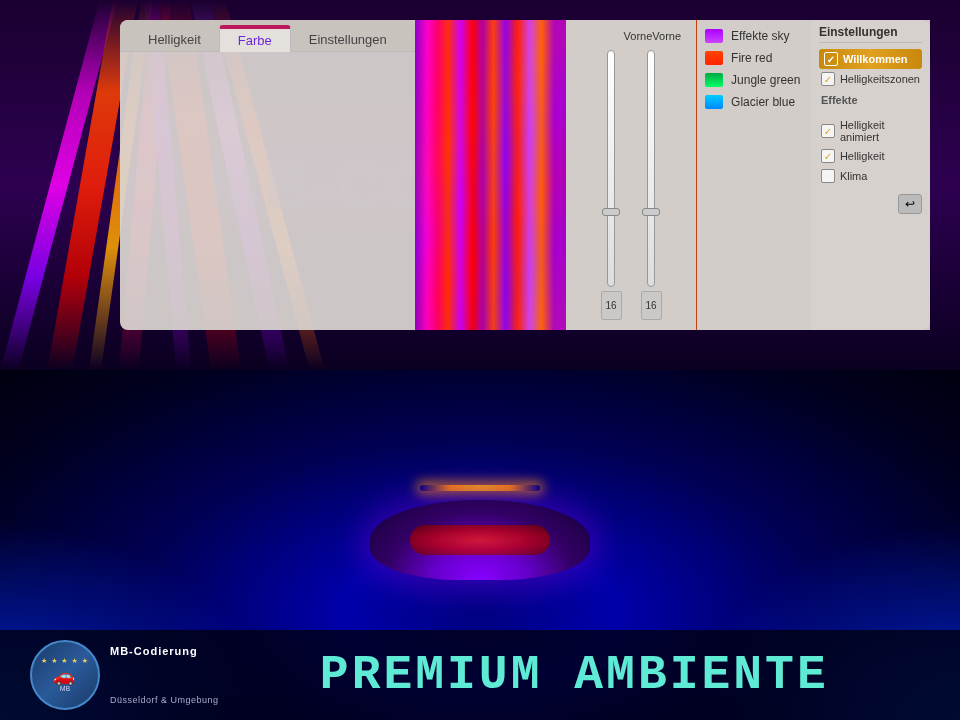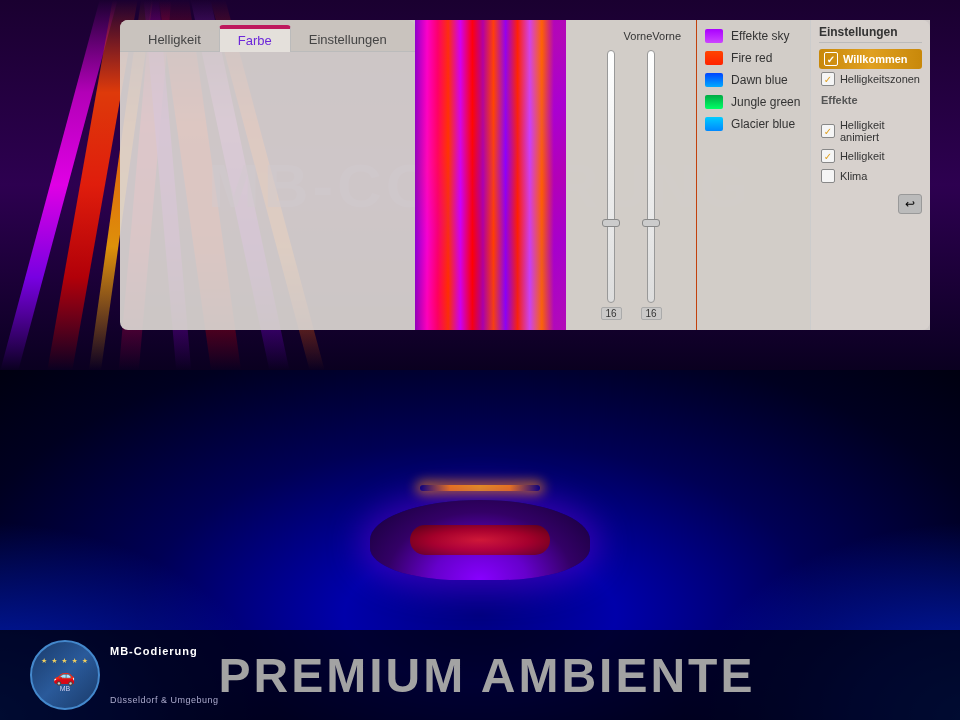--- a/index.html
+++ b/index.html
@@ -177,21 +177,21 @@
       background: #ccc;
       border: 1px solid #888;
       border-radius: 3px;
     }
     .slider-value {
       font-size: 10px;
       color: #333;
       margin-top: 4px;
       background: rgba(200,200,200,0.8);
       border: 1px solid #aaa;
-      padding: 0 4px;
+      padding: 8px 4px;
       border-radius: 2px;
     }
 
     
     .color-list-area {
       width: 180px;
       padding: 5px 0;
       background: rgba(210, 205, 200, 0.95);
       border-right: 1px solid #ccc;
     }
@@ -430,26 +430,27 @@
     }
     .logo-name-sub {
       font-size: 9px;
       color: #aac;
       letter-spacing: 0.5px;
       margin-top: 38px;
     }
 
     .premium-text {
       flex: 1;
+      text-align: center;
       font-size: 48px;
       font-weight: 900;
-      color: #a3a3a3;
+      color: #5eead4;
       letter-spacing: 3px;
       text-transform: uppercase;
-      font-family: Liberation Sans, sans-serif;
+      font-family: Liberation Mono, monospace;
     }
   </style>
 </head>
 <body>
 
 <div class="top-section">
   <div class="ambient-bg"></div>
   <div class="streak streak-1"></div>
   <div class="streak streak-2"></div>
   <div class="streak streak-3"></div>
@@ -495,24 +496,20 @@
       </div>
 
       <div class="color-list-area">
         <div class="color-item">
           <div class="color-swatch" style="background: linear-gradient(180deg, #aa00ff, #cc44ff);"></div>
           <span>Effekte sky</span>
         </div>
         <div class="color-item">
           <div class="color-swatch" style="background: linear-gradient(180deg, #ff4400, #ff2200);"></div>
           <span>Fire red</span>
-        </div>
-        <div class="color-item">
-          <div class="color-swatch" style="background: linear-gradient(180deg, #0044ff, #00aaff);"></div>
-          <span>Dawn blue</span>
         </div>
         <div class="color-item">
           <div class="color-swatch" style="background: linear-gradient(180deg, #00aa44, #00ff66);"></div>
           <span>Jungle green</span>
         </div>
         <div class="color-item">
           <div class="color-swatch" style="background: linear-gradient(180deg, #00ccff, #0088ff);"></div>
           <span>Glacier blue</span>
         </div>
       </div>

